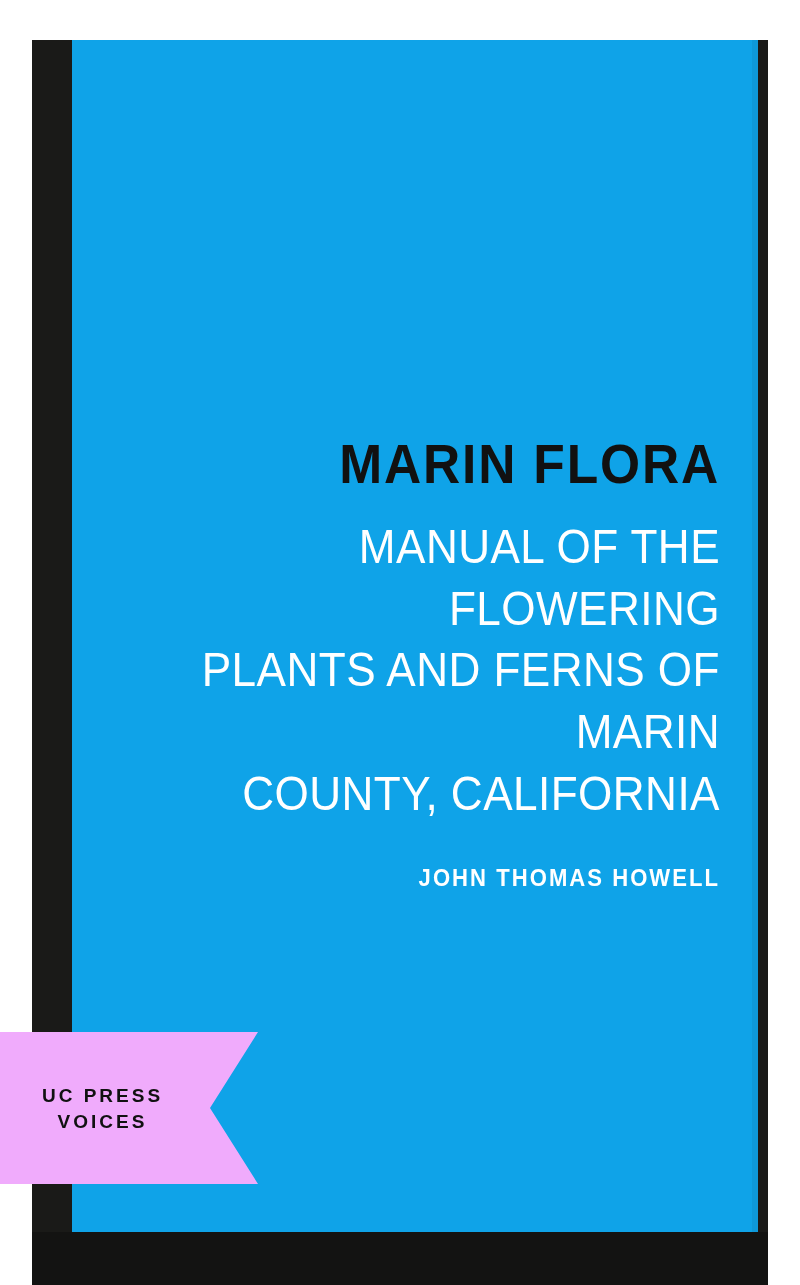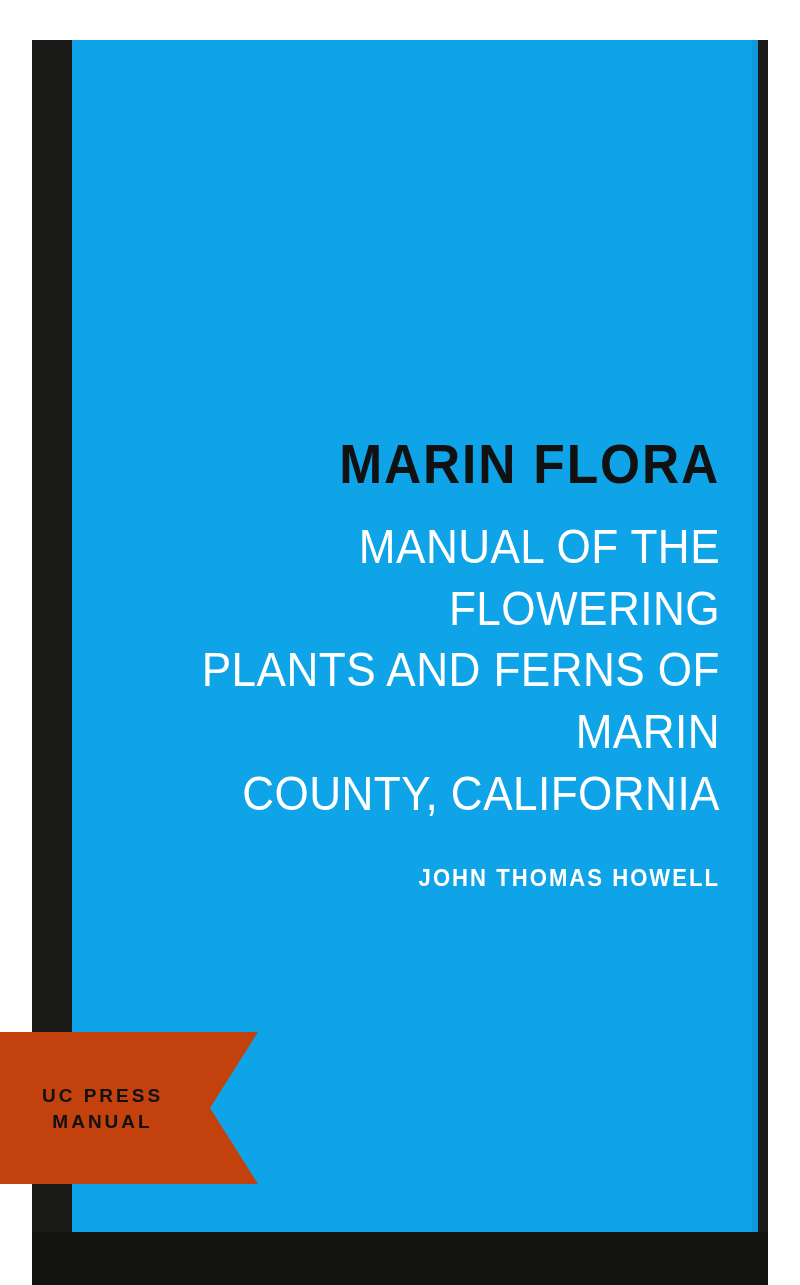--- a/index.html
+++ b/index.html
@@ -96,21 +96,21 @@
     transform-origin: right center;
   }
 
   
   .banner {
     position: absolute;
     left: 0;
     top: 1032px;
     width: 258px;
     height: 152px;
-    background: #c2410c;
+    background: #f0abfc;
     clip-path: polygon(0 0, 258px 0, 210px 76px, 258px 152px, 0 152px);
     z-index: 5;
   }
 
   .banner-inner {
     position: absolute;
     left: 0;
     top: 0;
     width: 205px;
     height: 152px;
@@ -180,17 +180,17 @@
         <div>COUNTY, CALIFORNIA</div>
       </div>
 
       <div class="book-author">JOHN THOMAS HOWELL</div>
     </div>
   </div>
 
   <div class="banner">
     <div class="banner-inner">
       <div class="banner-top">UC PRESS</div>
-      <div class="banner-bot">MANUAL</div>
+      <div class="banner-bot">VOICES</div>
     </div>
   </div>
 
 </div>
 
 </body></html>

